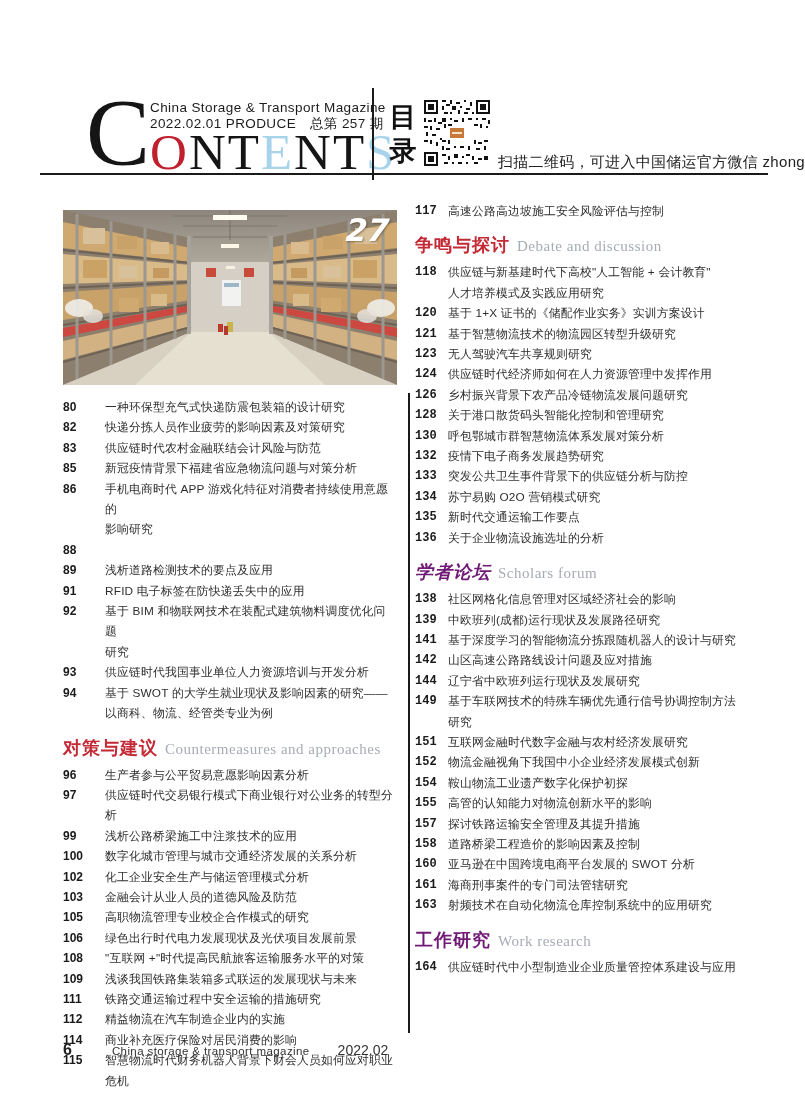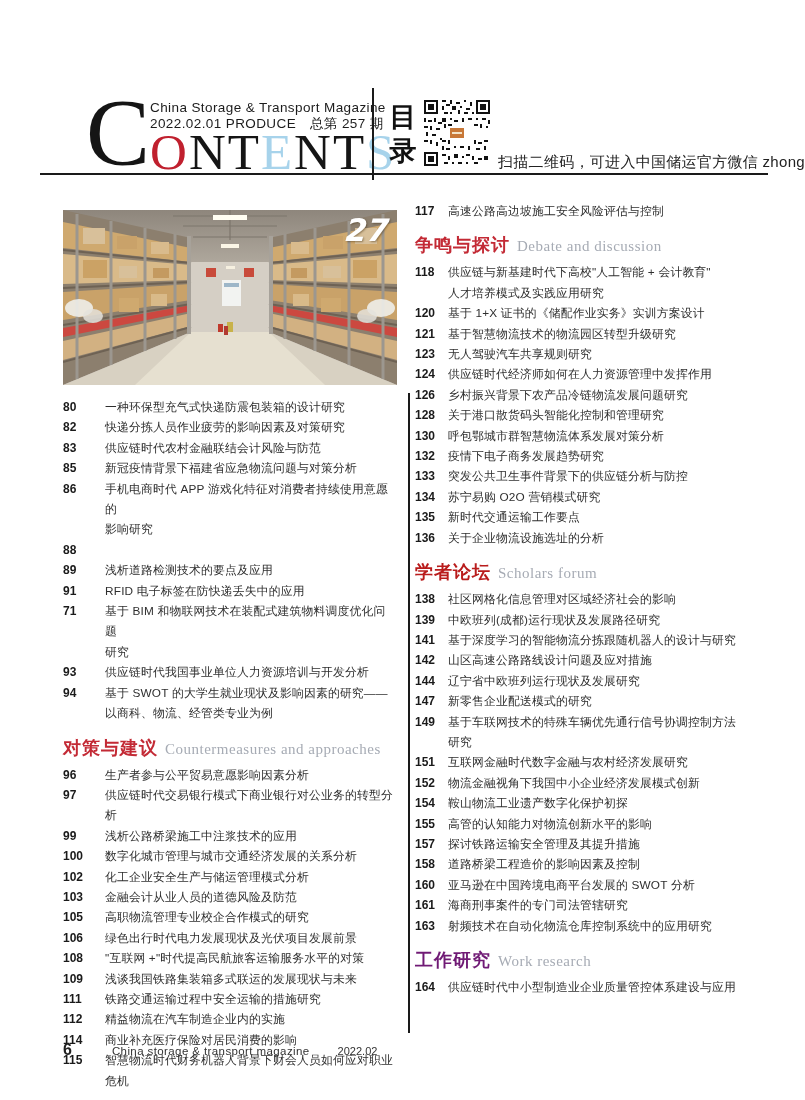--- a/index.html
+++ b/index.html
@@ -40,35 +40,35 @@
   .photo-badge {
     position:absolute; top:2px; right:8px; color:#ffffff;
     font-family:"DejaVu Sans", sans-serif; font-weight:800; font-style:italic;
     font-size:31px; transform:skewX(-4deg); text-shadow:1px 1px 2px rgba(60,40,10,0.45);
   }
 
   .toc-item { display:flex; align-items:flex-start; }
   .toc-item .num {
     flex:none; width:42px; font-size:12px; font-weight:bold; color:#1a1a1a; line-height:20.4px;
   }
-  .col-right .toc-item .num { width:33px; }
+  .col-right .toc-item .num { width:33px;font-family:Liberation Mono, monospace; }
   .toc-item .title {
     flex:1; font-size:11.8px; color:#2e2e2e; line-height:20.4px; white-space:pre-line;
     letter-spacing:0.2px;
   }
 
   .sec-head { margin:12px 0 4px 0; line-height:24px; white-space:nowrap; }
   .sec-zh { font-size:18px; font-weight:bold; letter-spacing:1px; }
   .sec-en { font-family:"Liberation Serif", serif; font-size:15px; color:#a6abb4; margin-left:7px; letter-spacing:0.5px; }
 
   
   .footer { position:absolute; left:63px; top:1041px; display:flex; align-items:baseline; }
   .footer .pageno { font-size:16px; font-weight:600; color:#222; }
   .footer .mag { font-size:11.5px; color:#333; margin-left:40px; letter-spacing:0.4px; }
-  .footer .issue { font-size:11px; color:#333; margin-left:28px; }
+  .footer .issue { font-size:14px; color:#333; margin-left:28px; }
 </style>
 </head>
 <body>
 
 <div id="page">
 
   <div class="logo">
     <div class="big-c">C</div>
     <div class="logo-right">
       <div class="mag-info">China Storage &amp; Transport Magazine</div>
@@ -276,21 +276,21 @@
         </div>
         <div class="toc-item">
           <span class="num">89</span>
           <span class="title">浅析道路检测技术的要点及应用</span>
         </div>
         <div class="toc-item">
           <span class="num">91</span>
           <span class="title">RFID 电子标签在防快递丢失中的应用</span>
         </div>
         <div class="toc-item">
-          <span class="num">71</span>
+          <span class="num">92</span>
           <span class="title">基于 BIM 和物联网技术在装配式建筑物料调度优化问题
 研究</span>
         </div>
         <div class="toc-item">
           <span class="num">93</span>
           <span class="title">供应链时代我国事业单位人力资源培训与开发分析</span>
         </div>
         <div class="toc-item">
           <span class="num">94</span>
           <span class="title">基于 SWOT 的大学生就业现状及影响因素的研究——
@@ -427,21 +427,21 @@
           <span class="num">135</span>
           <span class="title">新时代交通运输工作要点</span>
         </div>
         <div class="toc-item">
           <span class="num">136</span>
           <span class="title">关于企业物流设施选址的分析</span>
         </div>
       </div>
 
     <div class="sec-head">
-      <span class="sec-zh" style="color: #b91c1c;">学者论坛</span><span class="sec-en">Scholars forum</span>
+      <span class="sec-zh" style="color: #701a75; font-style: italic;">学者论坛</span><span class="sec-en">Scholars forum</span>
     </div>
     <div>
         <div class="toc-item">
           <span class="num">138</span>
           <span class="title">社区网格化信息管理对区域经济社会的影响</span>
         </div>
         <div class="toc-item">
           <span class="num">139</span>
           <span class="title">中欧班列(成都)运行现状及发展路径研究</span>
         </div>
@@ -449,24 +449,20 @@
           <span class="num">141</span>
           <span class="title">基于深度学习的智能物流分拣跟随机器人的设计与研究</span>
         </div>
         <div class="toc-item">
           <span class="num">142</span>
           <span class="title">山区高速公路路线设计问题及应对措施</span>
         </div>
         <div class="toc-item">
           <span class="num">144</span>
           <span class="title">辽宁省中欧班列运行现状及发展研究</span>
-        </div>
-        <div class="toc-item">
-          <span class="num">147</span>
-          <span class="title">新零售企业配送模式的研究</span>
         </div>
         <div class="toc-item">
           <span class="num">149</span>
           <span class="title">基于车联网技术的特殊车辆优先通行信号协调控制方法
 研究</span>
         </div>
         <div class="toc-item">
           <span class="num">151</span>
           <span class="title">互联网金融时代数字金融与农村经济发展研究</span>
         </div>

